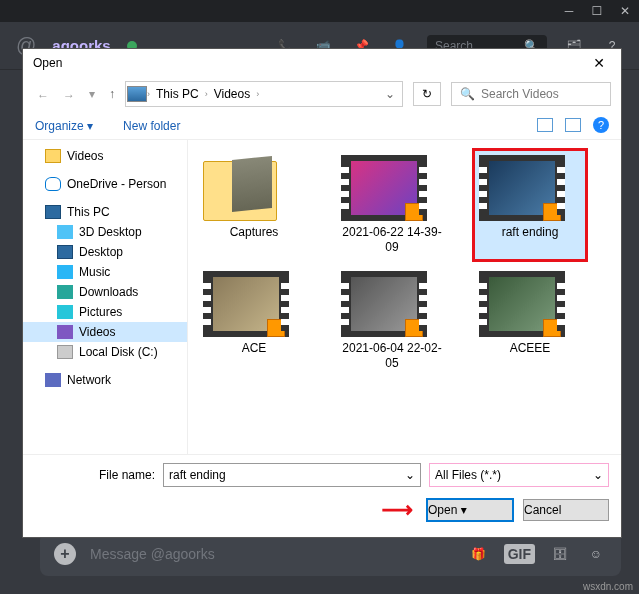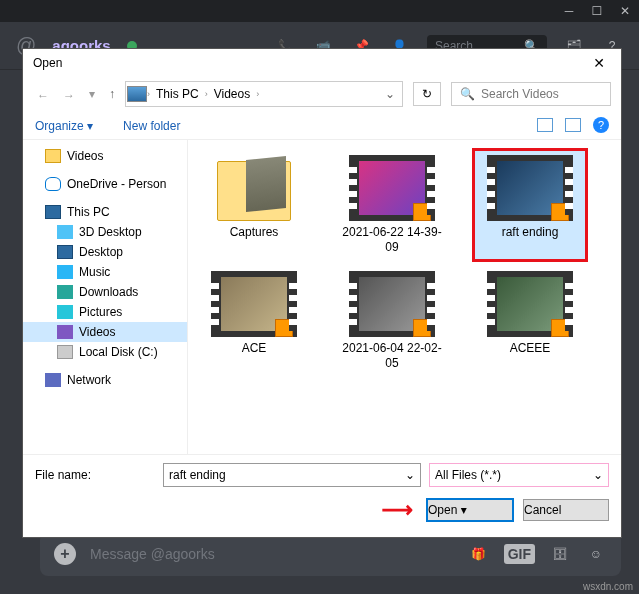--- a/index.html
+++ b/index.html
@@ -47,32 +47,32 @@
 .ic-drive{background:#ccc;border:1px solid #999}
 .ic-monitor{background:#2c6aa0;border:1px solid #184a75}
 .ic-cloud{background:#fff;border:1px solid #0078d4;border-radius:40% 40% 30% 30%}
 .ic-3d{background:#4fc3f7}
 .ic-down{background:#26a69a}
 .ic-music{background:#29b6f6}
 .ic-pic{background:#26c6da}
 .ic-video{background:#7e57c2}
 .ic-net{background:#5c6bc0}
 .files{flex:1;padding:10px;display:flex;flex-wrap:wrap;align-content:flex-start;gap:8px 28px;overflow:hidden;border:1px solid transparent}
-.file{width:110px;display:flex;flex-direction:column;align-items:center;gap:4px;padding:4px}
+.file{width:110px;display:flex;flex-direction:column;gap:4px;padding:4px}
 .file.sel{outline:3px solid #e8121b;background:#cde8ff}
 .thumb{width:86px;height:66px;background:#444;position:relative;border:6px solid #333;border-left-width:10px;border-right-width:10px}
 .thumb::before,.thumb::after{content:"";position:absolute;top:0;bottom:0;width:8px;background:repeating-linear-gradient(#333 0 6px,#fff 6px 12px)}
 .thumb::before{left:-10px}.thumb::after{right:-10px}
 .fold-thumb{width:74px;height:60px;background:#ffe08a;border:1px solid #d4a017;border-radius:2px;position:relative;margin-top:6px}
 .fold-thumb::before{content:"";position:absolute;right:4px;top:-4px;width:40px;height:52px;background:linear-gradient(#887,#665);transform:skewY(-6deg)}
 .play-badge{position:absolute;right:-6px;bottom:-6px;width:18px;height:18px;background:#ff9800;border:1px solid #c66900}
 .fname{text-align:center;line-height:1.25}
 .footer{padding:8px 12px 14px;border-top:1px solid #eee}
 .fn-row{display:flex;align-items:center;gap:8px;margin-bottom:10px}
-.fn-label{width:120px;text-align:left}
+.fn-label{width:120px;text-align:right}
 .fn-input{flex:1;border:1px solid #999;padding:3px 5px;height:24px;display:flex;align-items:center;justify-content:space-between}
 .filter{width:180px;border:1px solid #f9a8d4;padding:3px 5px;height:24px;display:flex;align-items:center;justify-content:space-between}
 .btn-row{display:flex;justify-content:flex-end;gap:10px;align-items:center}
 .btn{border:1px solid #999;background:#e1e1e1;padding:3px 0;width:86px;}
 .btn.primary{outline:2px solid #0078d4;outline-offset:-1px}
 .arrow-ann{color:#e8121b;font-size:22px;font-weight:700;margin-right:4px}
 .t2{background:linear-gradient(135deg,#d63384,#6f42c1)}
 .t3{background:linear-gradient(135deg,#1a3a5c,#4a7ba6)}
 .t4{background:linear-gradient(135deg,#8a7a5a,#c4b48a)}
 .t5{background:linear-gradient(135deg,#555,#999)}

